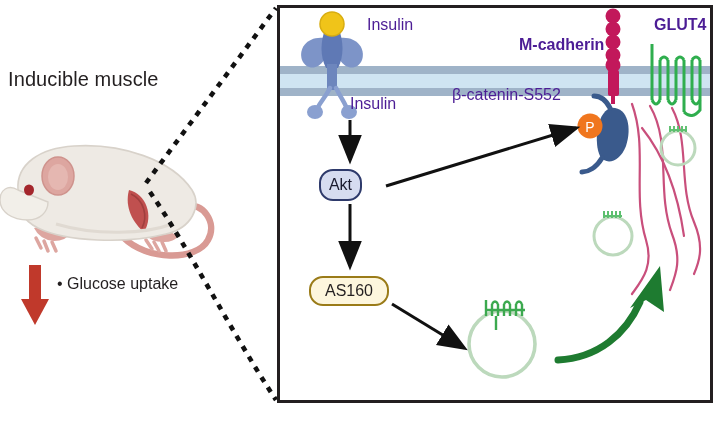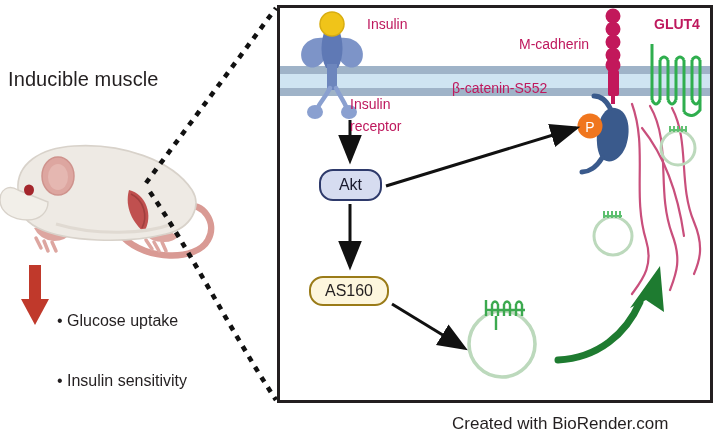--- a/index.html
+++ b/index.html
@@ -11,49 +11,49 @@
 
   
   #ko-title{left:8px;top:66px;width:250px;font-size:20px;line-height:26px;
             color:#231f20;letter-spacing:.1px;}
 
   #mouse-wrap{left:-4px;top:128px;width:240px;height:140px;}
 
   #red-arrow{left:20px;top:265px;width:30px;height:62px;}
 
   #bullets{left:57px;top:272px;width:200px;font-size:16px;line-height:23px;}
-  #bullets div{white-space:nowrap;margin-top:37px;}
+  #bullets div{white-space:nowrap;}
   #bullets .dot{display:inline-block;width:10px;}
 
   
   .leader{stroke:#111;stroke-width:4.6;stroke-dasharray:5.5 6.5;stroke-linecap:butt;fill:none;}
 
   
   #panel{left:277px;top:5px;width:436px;height:398px;
          border:3.2px solid #231f20;background:#fff;box-sizing:border-box;}
   #panel-inner{position:absolute;left:0;top:0;width:100%;height:100%;}
 
   
   .memb{position:absolute;left:0;width:100%;}
   .memb-top{top:58px;height:8px;background:#9fb3c8;}
   .memb-mid{top:66px;height:14px;background:#cfe4f2;}
   .memb-bot{top:80px;height:8px;background:#9fb3c8;}
 
   
-  .lab{position:absolute;font-size:14px;color:#be185d;white-space:nowrap;}
+  .lab{position:absolute;font-size:16px;color:#4c1d95;white-space:nowrap;}
   #lab-insulin{left:87px;top:8px;}
   #lab-receptor{left:70px;top:85px;line-height:22px;}
-  #lab-bcat{left:172px;top:72px;}
-  #lab-mcad{left:239px;top:28px;}
+  #lab-bcat{left:172px;top:78px;}
+  #lab-mcad{left:239px;top:28px;font-weight:bold;}
   #lab-glut4{left:374px;top:8px;font-weight:bold;}
   #lab-actin{left:212px;top:160px;}
 
   .pill{position:absolute;display:flex;align-items:center;justify-content:center;
         font-size:16px;border-radius:12px;box-sizing:border-box;}
-  #akt{left:39px;top:161px;width:63px;height:32px;
+  #akt{left:39px;top:161px;width:43px;height:32px;
        background:#d6dcf0;border:2.4px solid #2e3a6b;color:#1a1a2e;border-radius:14px;}
   #as160{left:29px;top:268px;width:80px;height:30px;
          background:#fdf6dd;border:2.4px solid #9a7b18;color:#231f20;border-radius:14px;}
 </style>
 </head>
 <body>
 
 <div id="root">
 
   <div class="abs" id="ko-title">
@@ -94,23 +94,20 @@
   <div class="abs" id="red-arrow">
     <svg width="30" height="62" viewBox="0 0 30 62">
       <rect x="9" y="0" width="12" height="36" fill="#c0392b"></rect>
       <polygon points="1,34 29,34 15,60" fill="#c0392b"></polygon>
     </svg>
   </div>
 
   <div class="abs" id="bullets">
     <div>
       <span class="dot">•</span><span>Glucose uptake</span>
-    </div>
-    <div>
-      <span class="dot">•</span><span>Insulin sensitivity</span>
     </div>
   </div>
 
   <svg class="abs" style="left:0;top:0;" width="718" height="443">
     <path class="leader" d="M146 183 L 276 8"></path>
     <path class="leader" d="M150 192 C 190 250 230 330 276 400"></path>
   </svg>
 
   <div class="abs" id="panel">
     <div id="panel-inner">
@@ -212,27 +209,25 @@
 
         <g>
           <path d="M278 352 C 318 350 346 326 360 294" fill="none" stroke="#1e7b30" stroke-width="7" stroke-linecap="round"></path>
           <polygon points="350,300 380,258 384,304 366,292" fill="#1e7b30"></polygon>
         </g>
       </svg>
 
       <div class="lab" id="lab-insulin">Insulin</div>
       <div class="lab" id="lab-receptor">
         <div>Insulin</div>
-        <div>receptor</div>
       </div>
       <div class="lab" id="lab-bcat">β-catenin-S552</div>
       <div class="lab" id="lab-mcad">M-cadherin</div>
       <div class="lab" id="lab-glut4">GLUT4</div>
 
       <div class="pill" id="akt">Akt</div>
       <div class="pill" id="as160">AS160</div>
 
     </div>
   </div>
 
-  <div class="abs" style="left:452px;top:414px;font-size:17px;color:#231f20;">Created with BioRender.com</div>
 
 </div>
 
 </body></html>

